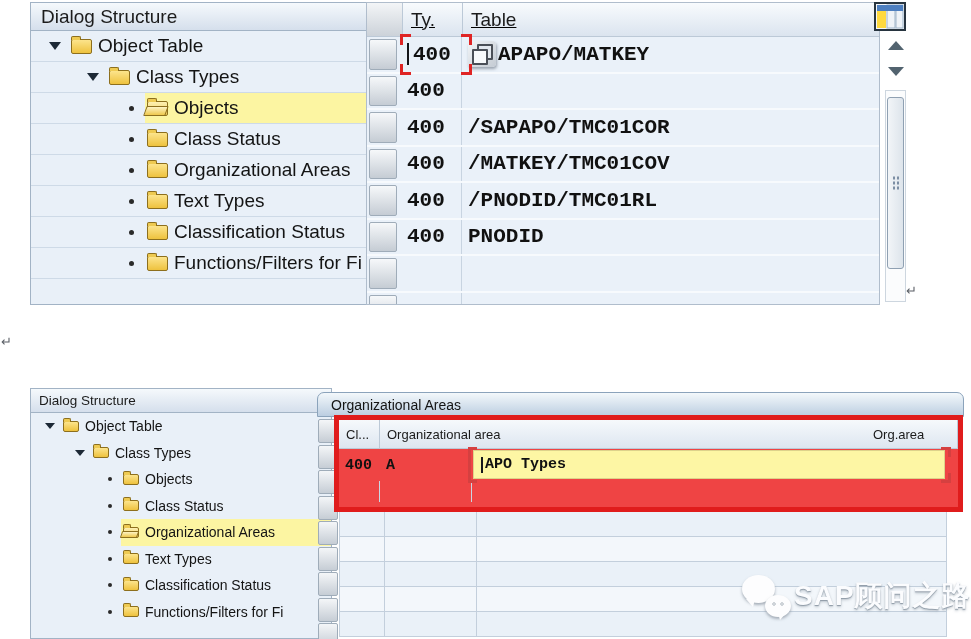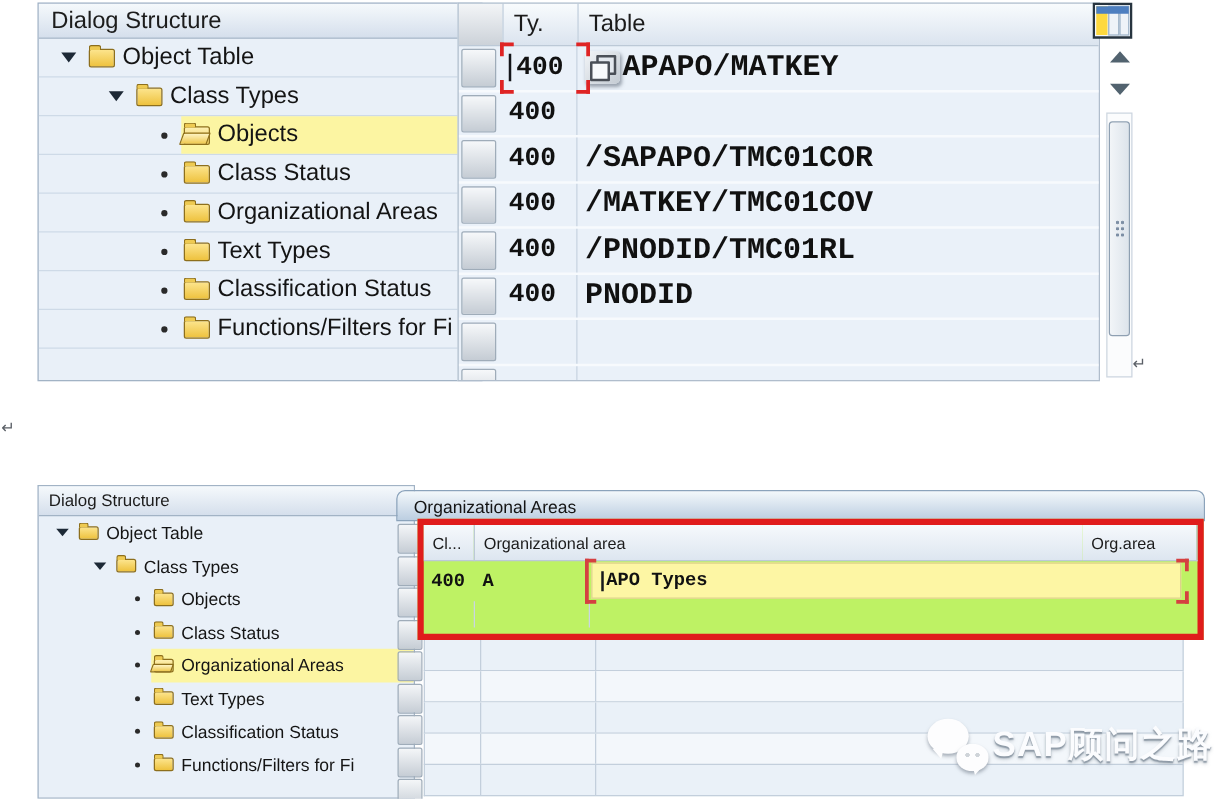--- a/index.html
+++ b/index.html
@@ -39,35 +39,35 @@
   .scale-lg .titem { height:31px; font-size:19px; border-bottom:1px solid #cedae7; }
   
   .scale-sm { --base:8px; --ind:30px; --slot:22px; --tri-w:5px; --tri-h:6px; --dot:4px;
               --fold-w:16px; --fold-h:11px; }
   .scale-sm .tree-header { height:24px; font-size:13.5px; padding-left:8px; }
   .scale-sm .titem { height:26.5px; font-size:14px; }
 
   
   .pt-table { left:366px; top:2px; width:514px; height:303px; background:#eaf1f9;
               border:1px solid #b0bdcc; overflow:hidden; }
-  .pt-thead { display:flex; height:34px; }
+  .pt-thead { display:flex; height:34px;text-decoration:underline; }
   .hc { background:linear-gradient(#f8fbfd,#dbe4ef); border-right:1px solid #bcc9d7;
         border-bottom:1px solid #bcc9d7; display:flex; align-items:center;
         padding-left:8px; font-size:19px; color:#1b1b1b; }
   .hc.sel { flex:0 0 36px; padding:0; background:linear-gradient(#f3f5f7,#ccd2d9); }
   .hc.ty  { flex:0 0 60px; }
   .hc.tbl { flex:1; border-right:none; }
   .trow { display:flex; height:36.5px; border-bottom:2px solid #f7fafd; position:relative; }
   .rc-sel { flex:0 0 28px; margin:2px 5px 2px 2px; background:linear-gradient(#f6f8fa,#c5ccd4);
             border:1px solid #9facb9; border-radius:2px; }
   .rc-ty  { flex:0 0 60px; border-right:1px solid #c8d4e1; display:flex; align-items:center;
             padding-left:5px; position:relative;
             font-family:"Liberation Mono", monospace; font-weight:700; font-size:21px; color:#111; }
   .rc-tbl { flex:1; display:flex; align-items:center; padding-left:6px; overflow:hidden;
-            font-family:"Liberation Mono", monospace; font-weight:700; font-size:24px; color:#111; }
+            font-family:"Liberation Mono", monospace; font-weight:700; font-size:21px; color:#111; }
   
   .ck { display:none; position:absolute; width:11px; height:11px; border:3px solid #df2424; z-index:4; }
   .trow.selected .ck { display:block; }
   .ck.tl { left:-2px;  top:-3px;    border-right:none; border-bottom:none; }
   .ck.tr { right:-11px; top:-3px;   border-left:none;  border-bottom:none; }
   .ck.bl { left:-2px;  bottom:-3px; border-right:none; border-top:none; }
   .ck.br { right:-11px; bottom:-3px; border-left:none; border-top:none; }
   .caret-bar { display:none; width:2px; height:22px; background:#14161a; margin-right:4px; }
   .trow.selected .caret-bar { display:inline-block; }
   .drag-icon { position:relative; width:28px; height:26px; margin-right:2px; border-radius:4px;
@@ -99,21 +99,21 @@
 
   
   .section-bar { left:317px; top:392px; width:647px; height:25px;
                  background:linear-gradient(#f3f8fb,#bccee1); border:1px solid #8ba3bb;
                  border-radius:7px 7px 0 0; display:flex; align-items:center; padding-left:13px;
                  font-size:14px; color:#141414; }
   .sel-col { left:318px; top:419px; width:20px; }
   .sel-cell { width:20px; height:24px; margin-bottom:1.5px; background:linear-gradient(#f4f6f8,#c6cdd5);
               border:1px solid #9facb9; border-radius:2px; }
   .org-table { left:334px; top:415px; width:629px; height:97px; border:5px solid #e01c1c;
-               background:#bef264; }
+               background:#ef4444; }
   .bh-row { display:flex; height:29px; }
   .bh { background:linear-gradient(#f6f9fc,#dde6f0); border-right:1px solid #bcc9d7;
         border-bottom:1px solid #bcc9d7; display:flex; align-items:center; padding-left:7px;
         font-size:13px; color:#1b1b1b; }
   .bh.cl { flex:0 0 41px; } .bh.org { flex:0 0 92px; } .bh.name { flex:1; border-right:none; }
   .brow { display:flex; height:32px; }
   .bc { display:flex; align-items:center; padding-left:6px;
         font-family:"Liberation Mono", monospace; font-weight:700; font-size:15px; color:#111; }
   .bc.cl { flex:0 0 41px; } .bc.org { flex:0 0 92px; }
   .bc.name { flex:1; position:relative; padding:0; }

